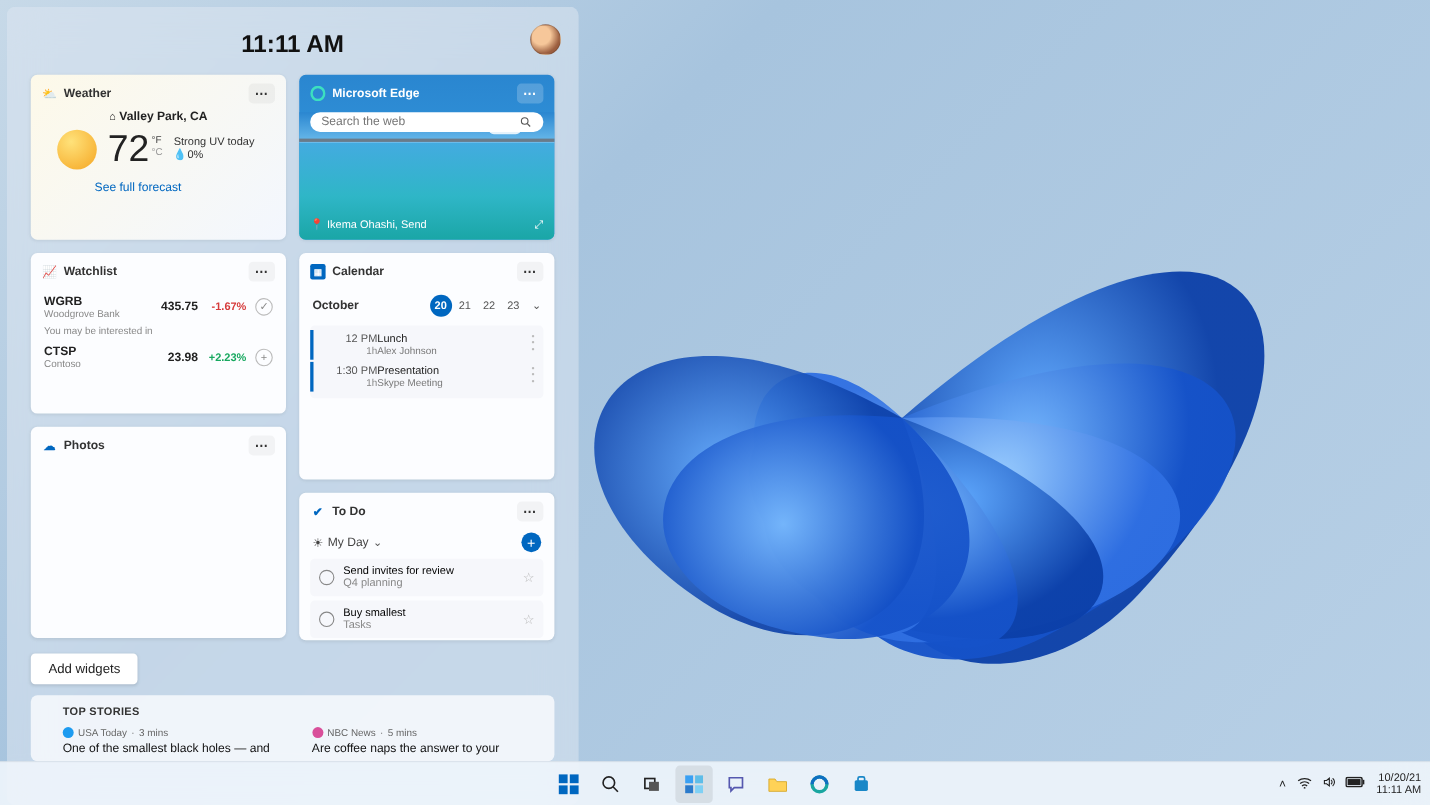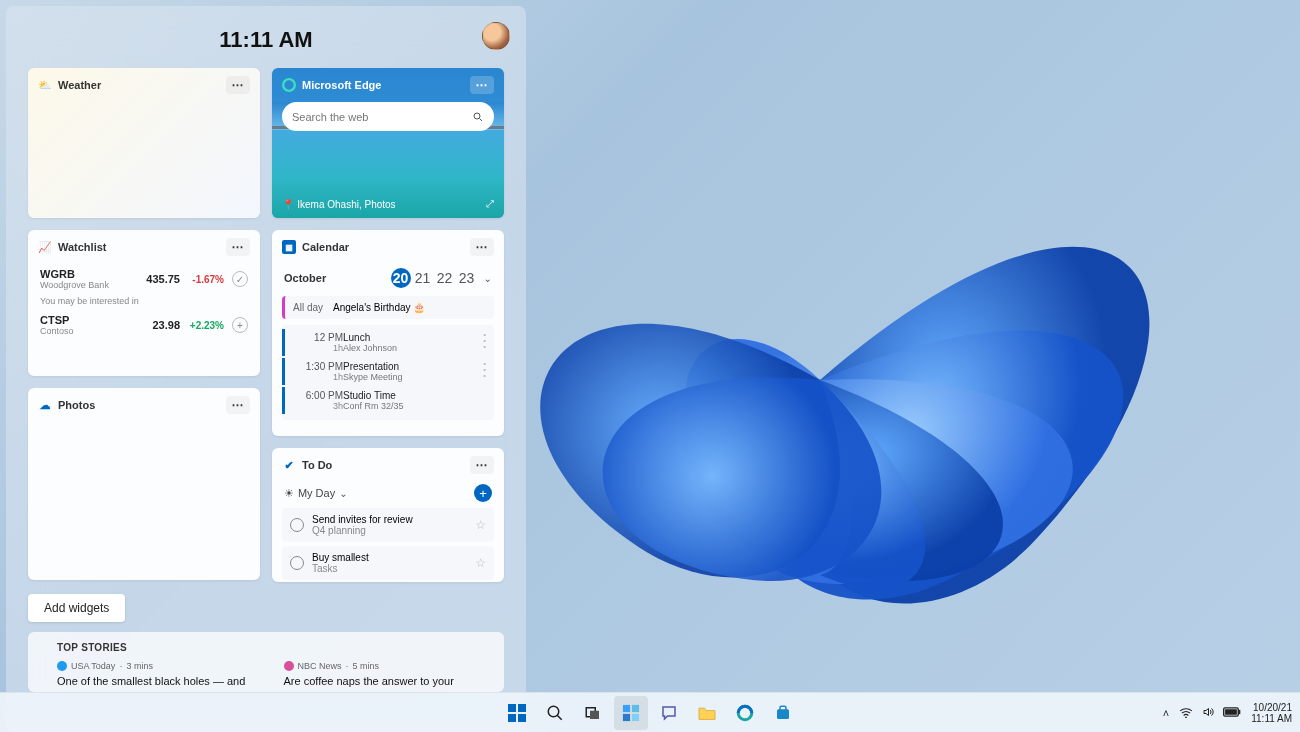--- a/index.html
+++ b/index.html
@@ -36,21 +36,21 @@
   .sun { width:36px; height:36px; border-radius:50%; background:radial-gradient(circle at 35% 30%, #ffe27a, #f5a623); margin-left:14px;}
   .temp { font-size:34px; font-weight:300; display:flex; align-items:flex-start; }
   .units { font-size:9px; line-height:11px; margin-top:6px; margin-left:2px; color:#444;}
   .units .c { color:#999; }
   .extra { font-size:10px; color:#333; }
   .forecast-link { color:#0067c0; font-size:11px; margin:10px 0 0 48px; display:inline-block; }
   
   .edge { height:150px; position:relative; background:linear-gradient(#2a86d0,#39a0e2); color:#fff; }
   .edge .card-head { color:#fff; }
   .edge .more { background:rgba(255,255,255,0.2); }
-  .search { margin:0 10px; background:#fff; border-radius:15px; height:29px; display:flex; align-items:center; padding:0 10px; color:#555; font-size:11px; }
+  .search { margin:0 10px; background:#fff; border-radius:15px; height:18px; display:flex; align-items:center; padding:0 10px; color:#555; font-size:11px; }
   .search input { border:0; outline:0; flex:1; font-size:11px; color:#333; }
   .mag { width:12px; height:12px; }
   .edge-foot { position:absolute; bottom:8px; left:10px; right:10px; display:flex; align-items:center; justify-content:space-between; font-size:10px;}
   .ocean { position:absolute; left:0; right:0; top:62px; bottom:0; background:linear-gradient(#43abe0 0%,#2fb6c7 55%,#1aa6a6 100%); }
   .sky { position:absolute; left:0; right:0; top:34px; height:28px; background:linear-gradient(#2a86d0,#6cbcec); }
   .bridge { position:absolute; top:58px; left:-5px; right:-5px; height:3px; background:#6a7b8a; }
   .cloud { position:absolute; width:40px; height:10px; border-radius:10px; background:rgba(255,255,255,0.85); }
   
   .watch { height:146px; }
   .wgrow { display:flex; align-items:center; padding:4px 12px; font-size:11px; }
@@ -59,21 +59,21 @@
   .wgsym .s { color:#888; font-size:9px; }
   .wgprice { width:46px; text-align:right; font-weight:600; color:#222; font-size:11px;}
   .wgpct { width:44px; text-align:right; font-size:10px; font-weight:600; }
   .neg { color:#d63b3b; } .pos { color:#17a85f; }
   .wgbtn { width:16px; height:16px; border-radius:50%; border:1px solid #bbb; margin-left:8px; display:flex; align-items:center; justify-content:center; color:#888; font-size:10px;}
   .interest { font-size:9px; color:#888; padding:2px 12px 4px 12px; }
   
   .cal { height:206px; }
   .cal-bar { display:flex; align-items:center; padding:4px 12px 8px 12px; font-size:11px; color:#333;}
   .cal-month { font-weight:600; flex:1; }
-  .dnum { width:20px; height:20px; border-radius:50%; display:inline-flex; align-items:center; justify-content:center; font-size:14px; color:#555; margin:0 1px; cursor:pointer;}
+  .dnum { width:20px; height:20px; border-radius:50%; display:inline-flex; align-items:center; justify-content:center; font-size:10px; color:#555; margin:0 1px; cursor:pointer;}
   .dnum.sel { background:#0067c0; color:#fff; font-weight:600; }
   .chev { font-size:10px; color:#555; margin-left:6px; cursor:pointer; }
   .allday { margin:0 10px 6px 10px; background:#f6f7fb; border-radius:4px; display:flex; align-items:center; padding:6px 8px; font-size:10px; border-left:3px solid #d43cc7;}
   .allday .lbl { color:#666; width:40px; }
   .eventlist { margin:0 10px; background:#f6f7fb; border-radius:4px; padding:4px 0;}
   .ev { display:flex; padding:3px 8px; font-size:10px; border-left:3px solid #0067c0; margin-bottom:2px;}
   .evtime { width:50px; color:#555;text-align:right; }
   .evtime .d { color:#888; font-size:9px; }
   .evtitle .t { color:#222; font-weight:500; }
   .evtitle .s { color:#777; font-size:9px; }
@@ -160,20 +160,35 @@
   <div class="grid">
 
     <div class="col">
 
       <div class="card weather">
         <div class="card-head">
           <span class="ic">⛅</span>
           <span>Weather</span>
           <span class="more">⋯</span>
         </div>
+        <div class="weather-body">
+          <div class="loc">Valley Park, CA</div>
+          <div class="wrow">
+            <div class="sun"></div>
+            <div class="temp">
+              <span>72</span>
+              <span class="units"><span>°F</span><br><span class="c">°C</span></span>
+            </div>
+            <div class="extra">
+              <div>Strong UV today</div>
+              <div>💧<span>0%</span></div>
+            </div>
+          </div>
+          <a class="forecast-link">See full forecast</a>
+        </div>
       </div>
 
       <div class="card watch">
         <div class="card-head">
           <span class="ic" style="color:#0067c0">📈</span>
           <span>Watchlist</span>
           <span class="more">⋯</span>
         </div>
         <div class="wgrow">
           <div class="wgsym">
@@ -223,42 +238,38 @@
         <div class="bridge"></div>
         <div class="ocean"></div>
         <div class="search" style="position:relative;z-index:2">
           <input placeholder="Search the web" style="">
           <svg class="mag" viewBox="0 0 24 24">
               <circle cx="10" cy="10" r="6" fill="none" stroke="#555" stroke-width="2"></circle>
               <line x1="15" y1="15" x2="20" y2="20" stroke="#555" stroke-width="2"></line>
             </svg>
         </div>
         <div class="edge-foot">
-          <span>📍 <span>Ikema Ohashi, Photos</span></span>
+          <span>📍 <span>Ikema Ohashi, Send</span></span>
           <span>⤢</span>
         </div>
       </div>
 
       <div class="card cal">
         <div class="card-head">
           <span class="ic" style="background:#0067c0;color:#fff;font-size:8px;border-radius:2px;width:14px;height:14px;display:flex;align-items:center;justify-content:center">▦</span>
           <span>Calendar</span>
           <span class="more">⋯</span>
         </div>
         <div class="cal-bar">
           <span class="cal-month">October</span>
           <span class="dnum sel">20</span>
           <span class="dnum">21</span>
           <span class="dnum">22</span>
           <span class="dnum">23</span>
           <span class="chev">⌄</span>
-        </div>
-        <div class="allday">
-          <span class="lbl">All day</span>
-          <span>Angela's Birthday 🎂</span>
         </div>
         <div class="eventlist">
           <div class="ev">
             <div class="evtime">
                 <div>12 PM</div>
                 <div class="d">1h</div>
               </div>
             <div class="evtitle">
                 <div class="t">Lunch</div>
                 <div class="s">Alex  Johnson</div>
@@ -268,30 +279,20 @@
           <div class="ev">
             <div class="evtime">
                 <div>1:30 PM</div>
                 <div class="d">1h</div>
               </div>
             <div class="evtitle">
                 <div class="t">Presentation</div>
                 <div class="s">Skype Meeting</div>
               </div>
             <div class="evdots">•<br>•<br>•</div>
-          </div>
-          <div class="ev">
-            <div class="evtime">
-                <div>6:00 PM</div>
-                <div class="d">3h</div>
-              </div>
-            <div class="evtitle">
-                <div class="t">Studio Time</div>
-                <div class="s">Conf Rm 32/35</div>
-              </div>
           </div>
         </div>
       </div>
 
       <div class="card todo">
         <div class="card-head">
           <span class="ic" style="color:#0067c0">✔</span>
           <span>To Do</span>
           <span class="more">⋯</span>
         </div>

